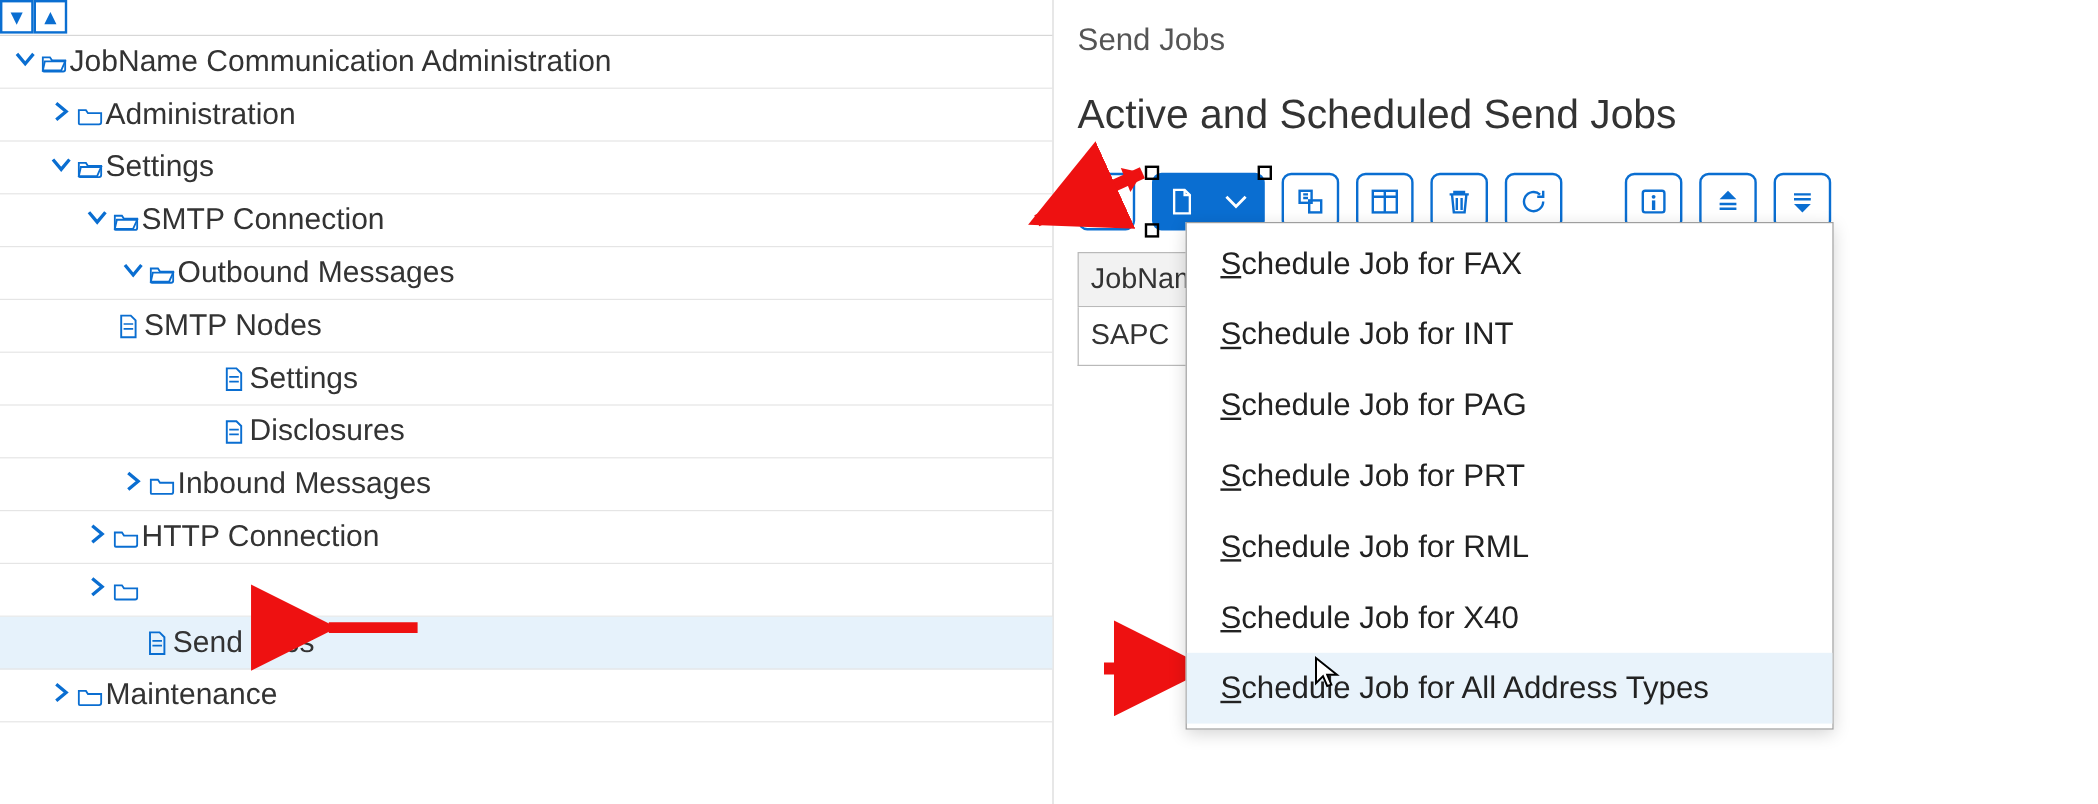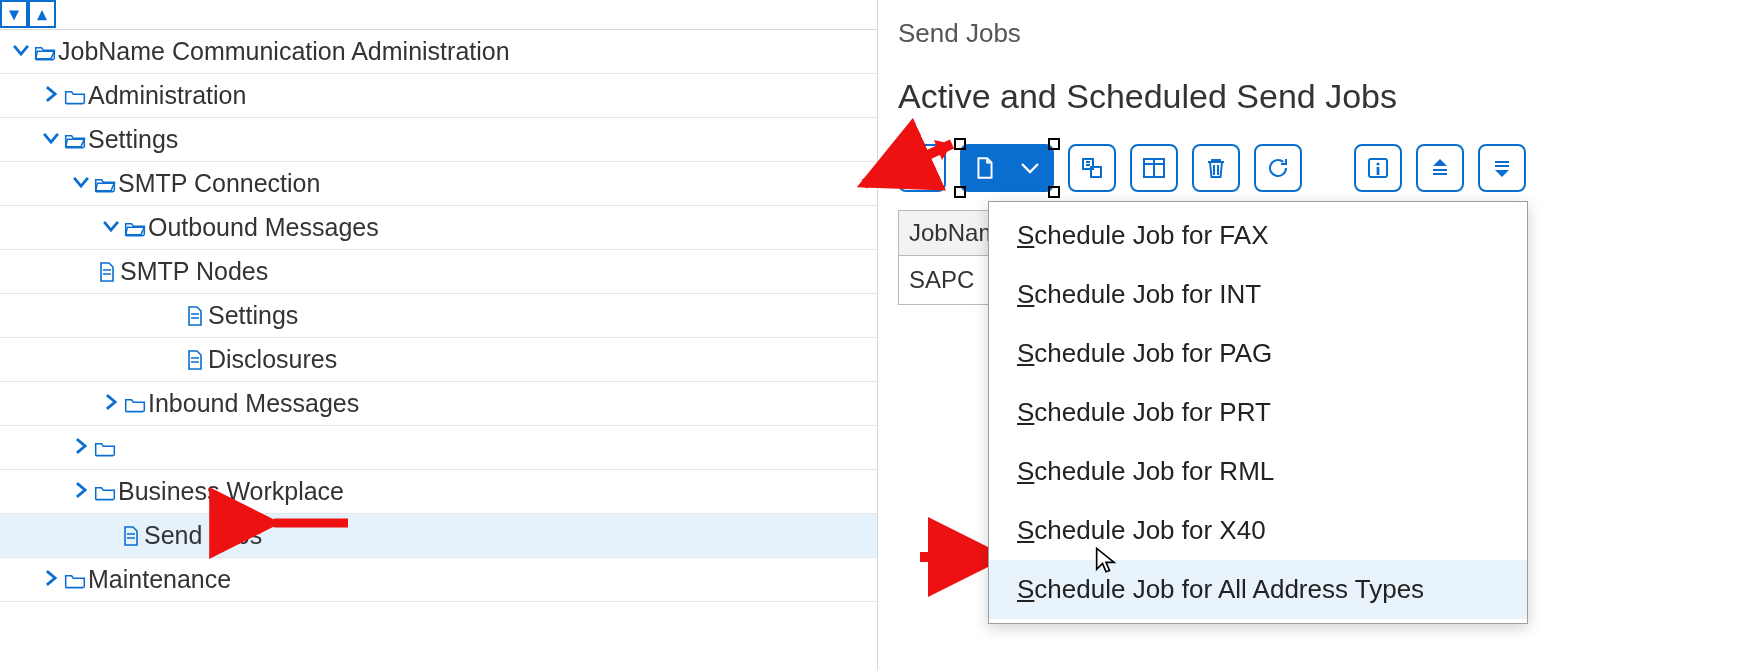--- a/index.html
+++ b/index.html
@@ -60,21 +60,21 @@
 
   .table-head { margin-top:18px; display:flex; }
   .th-cell { background:#f2f2f2; border:1px solid #b9b9b9; padding:8px 10px; font-size:24px; color:#333; }
   .th-jobname { width:420px; }
   .th-type { width:78px; border-left:none; }
   .td-row { display:flex; }
   .td-cell { border:1px solid #b9b9b9; border-top:none; padding:10px 10px; font-size:24px; background:#fff; }
   .td-jobname { width:420px; }
 
   
-  .menu { position:absolute; left:988px; top:201px; width:540px; background:#fff; border:1px solid #9e9e9e; box-shadow:0 4px 14px rgba(0,0,0,.18); padding:4px 0; z-index:5; }
+  .menu { position:absolute; left:988px; top:185px; width:540px; background:#fff; border:1px solid #9e9e9e; box-shadow:0 4px 14px rgba(0,0,0,.18); padding:4px 0; z-index:5; }
   .menu-item { padding:14px 28px; font-size:26px; color:#222; cursor:default; white-space:nowrap; }
   .menu-item .u { text-decoration:underline; }
   .menu-item.hover { background:#e9f3fb; }
 
   
   .cursor { position:absolute; pointer-events:none; z-index:6; }
   .cursor svg { width:24px; height:28px; }
 </style>
 </head>
 <body>
@@ -213,34 +213,34 @@
         <span class="toggle">
           <svg viewBox="0 0 16 16">
               <path d="M5 3l6 5-6 5" fill="none" stroke="#0a6ed1" stroke-width="2"></path>
             </svg>
         </span>
         <span class="icon">
           <svg class="folder" viewBox="0 0 26 20">
               <path class="outline" d="M2 5h7l2 3h13v9a2 2 0 0 1-2 2H3a1 1 0 0 1-1-1V5z"></path>
             </svg>
         </span>
+        <span class="label">HTTP Connection</span>
       </div>
 
       <div class="tree-row" style="padding-left:70px">
         <span class="toggle">
           <svg viewBox="0 0 16 16">
               <path d="M5 3l6 5-6 5" fill="none" stroke="#0a6ed1" stroke-width="2"></path>
             </svg>
         </span>
         <span class="icon">
           <svg class="folder" viewBox="0 0 26 20">
               <path class="outline" d="M2 5h7l2 3h13v9a2 2 0 0 1-2 2H3a1 1 0 0 1-1-1V5z"></path>
             </svg>
         </span>
-        <span class="label">Business Workplace</span>
       </div>
 
       <div class="tree-row selected" style="padding-left:96px">
         <span class="toggle blank">·</span>
         <span class="icon">
           <svg class="doc" viewBox="0 0 18 22">
               <path class="body" d="M3 2h8l4 4v14H3z"></path>
               <path class="lines" d="M5 9h8M5 13h8"></path>
             </svg>
         </span>

